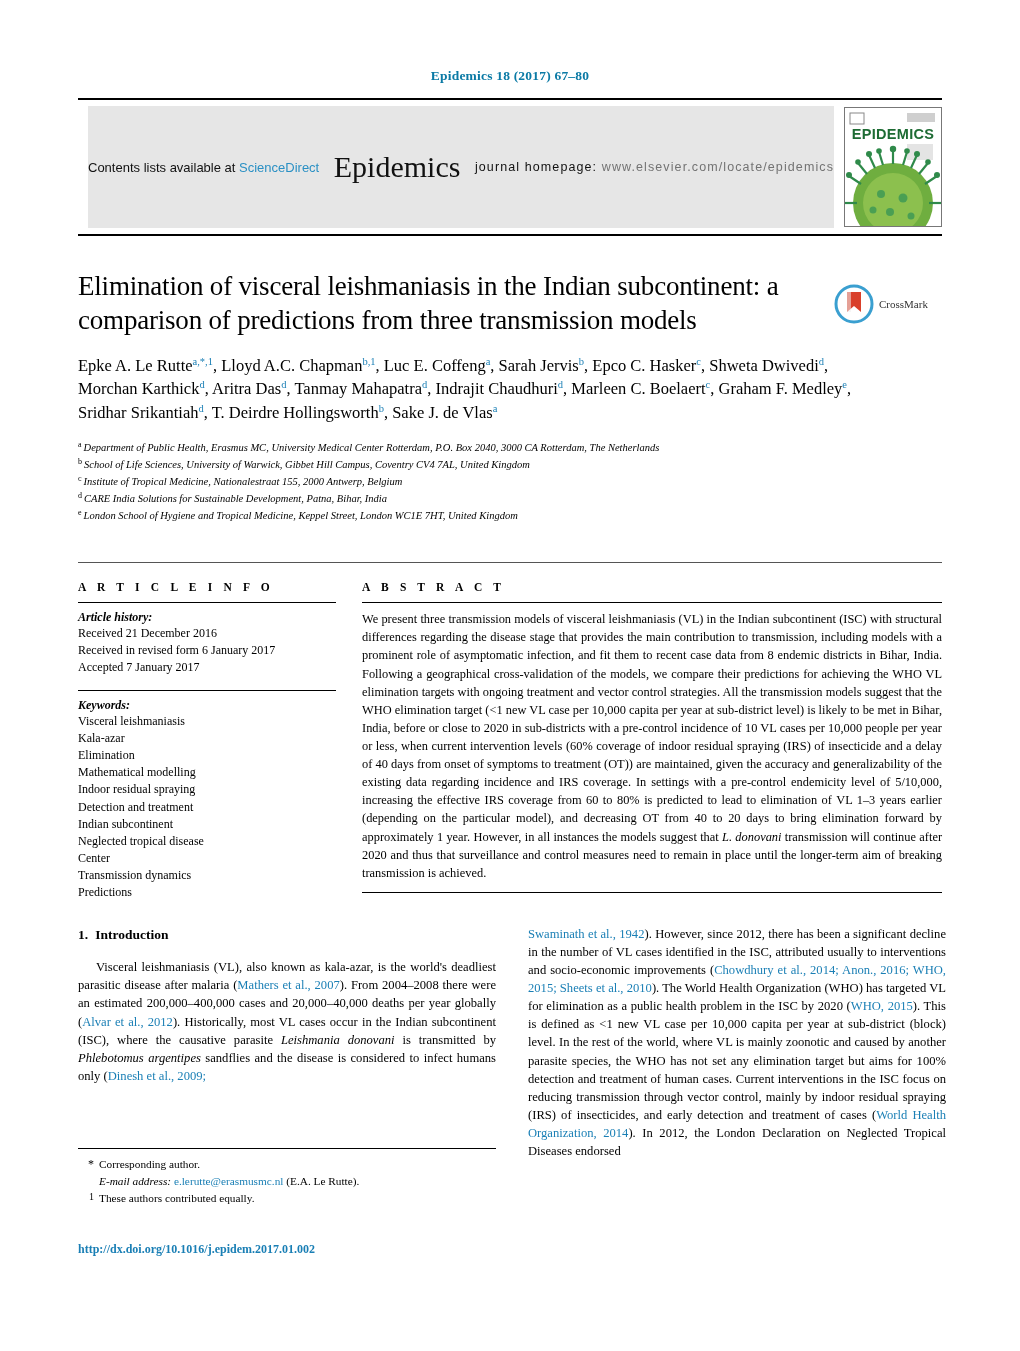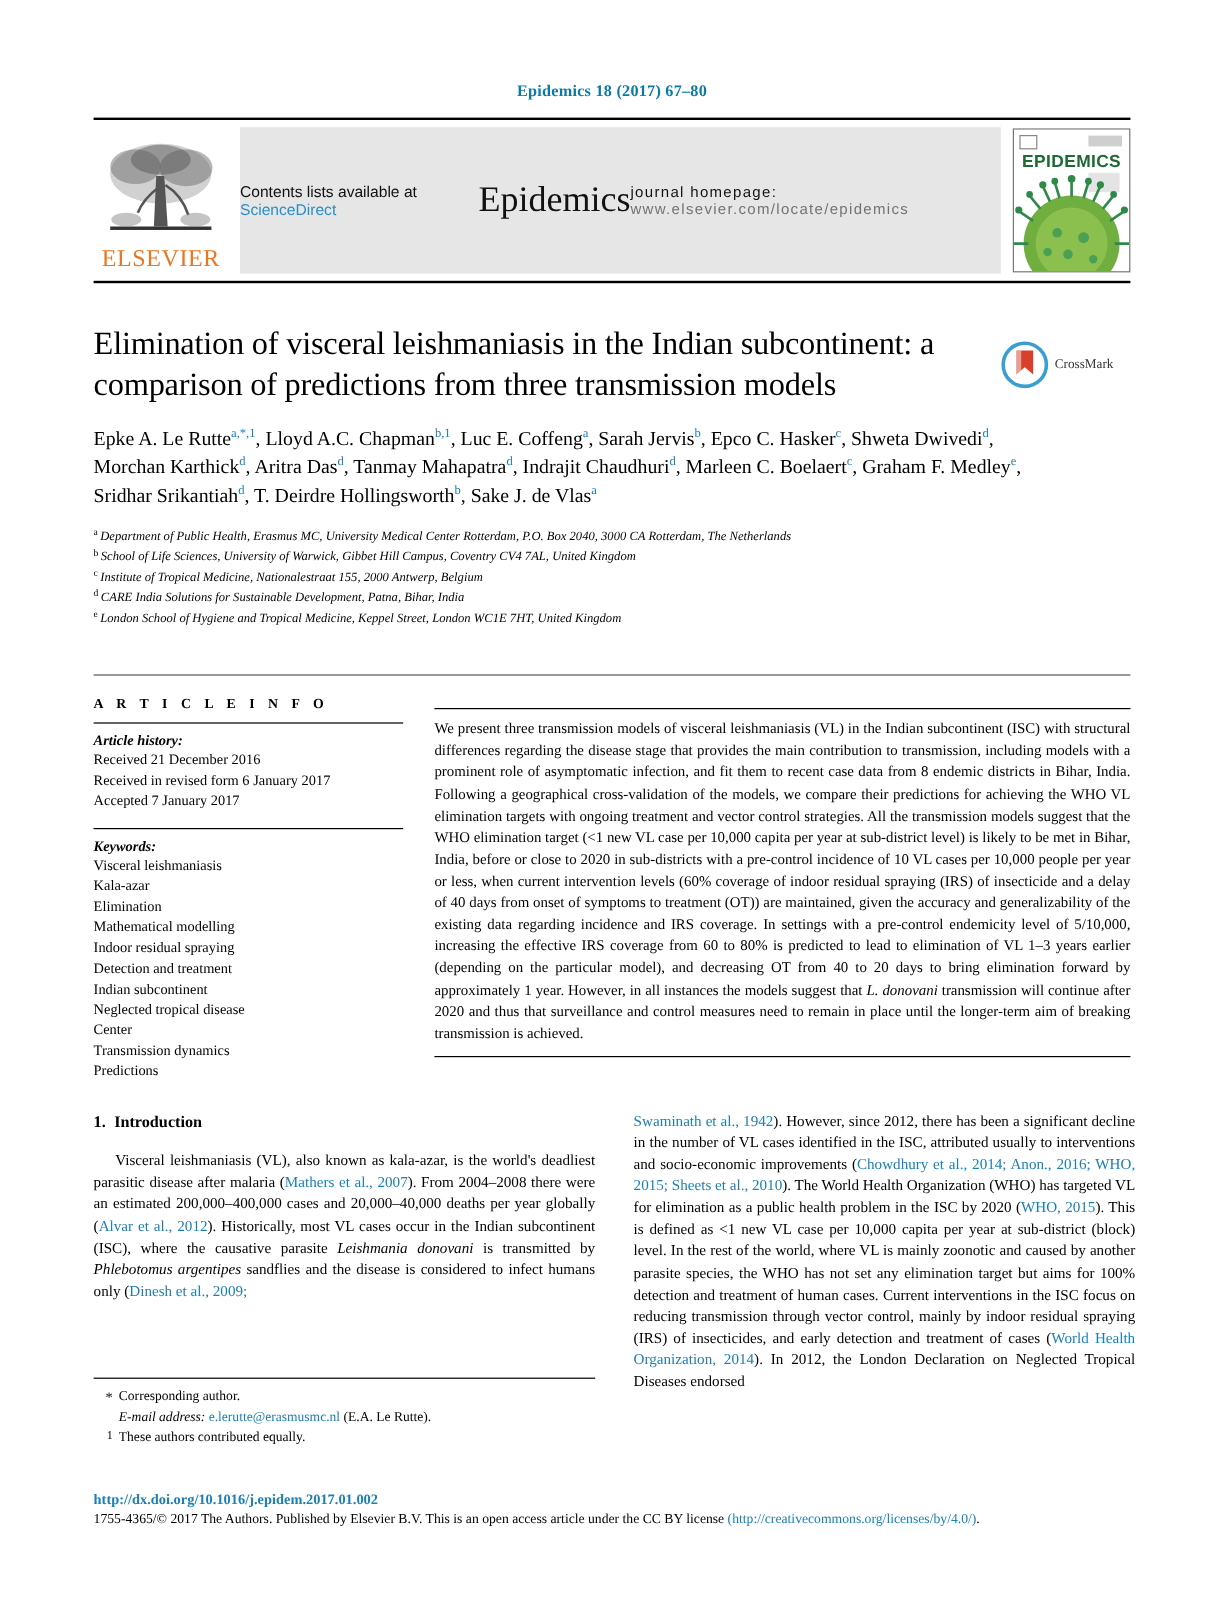--- a/index.html
+++ b/index.html
@@ -293,37 +293,20 @@
 </style>
 </head>
 <body>
 
 <div class="page">
 
   <div class="runhead">Epidemics 18 (2017) 67–80</div>
 
   <div class="masthead">
 
-    <div class="elsevier-logo">
-      <svg class="elsevier-tree" viewBox="0 0 100 96">
-        <g fill="#4a4a4a">
-          <ellipse cx="50" cy="32" rx="44" ry="26" fill="#9a9a9a" opacity="0.45"></ellipse>
-          <ellipse cx="28" cy="26" rx="22" ry="15" fill="#6e6e6e" opacity="0.5"></ellipse>
-          <ellipse cx="72" cy="27" rx="23" ry="16" fill="#6e6e6e" opacity="0.5"></ellipse>
-          <ellipse cx="50" cy="20" rx="26" ry="13" fill="#5a5a5a" opacity="0.5"></ellipse>
-          <path d="M46 34 L44 78 L56 78 L53 34 Z" fill="#555"></path>
-          <path d="M48 44 C40 50 34 56 30 66" stroke="#555" stroke-width="2.2" fill="none"></path>
-          <path d="M54 42 C64 48 70 56 74 68" stroke="#555" stroke-width="2.2" fill="none"></path>
-          <rect x="6" y="78" width="88" height="3" fill="#333"></rect>
-          <ellipse cx="20" cy="72" rx="13" ry="6" fill="#8a8a8a" opacity="0.5"></ellipse>
-          <ellipse cx="80" cy="72" rx="13" ry="6" fill="#8a8a8a" opacity="0.5"></ellipse>
-        </g>
-      </svg>
-      <div class="elsevier-word">ELSEVIER</div>
-    </div>
 
     <div class="masthead-center">
       <div class="contents-line">
         <span>Contents lists available at </span><span class="sd">ScienceDirect</span>
       </div>
       <div class="journal-name">Epidemics</div>
       <div class="homepage-line">
         <span>journal homepage: </span><span class="url">www.elsevier.com/locate/epidemics</span>
       </div>
     </div>
@@ -417,20 +400,21 @@
           <div class="kw-line">Detection and treatment</div>
           <div class="kw-line">Indian subcontinent</div>
           <div class="kw-line">Neglected tropical disease</div>
           <div class="kw-line">Center</div>
           <div class="kw-line">Transmission dynamics</div>
           <div class="kw-line">Predictions</div>
         </div>
     </div>
 
     <div class="col-abs">
+      <div class="sechead">A B S T R A C T</div>
       <div class="rule"></div>
       <div class="abstract-body">We present three transmission models of visceral leishmaniasis (VL) in the Indian subcontinent (ISC) with structural differences regarding the disease stage that provides the main contribution to transmission, including models with a prominent role of asymptomatic infection, and fit them to recent case data from 8 endemic districts in Bihar, India. Following a geographical cross-validation of the models, we compare their predictions for achieving the WHO VL elimination targets with ongoing treatment and vector control strategies. All the transmission models suggest that the WHO elimination target (&lt;1 new VL case per 10,000 capita per year at sub-district level) is likely to be met in Bihar, India, before or close to 2020 in sub-districts with a pre-control incidence of 10 VL cases per 10,000 people per year or less, when current intervention levels (60% coverage of indoor residual spraying (IRS) of insecticide and a delay of 40 days from onset of symptoms to treatment (OT)) are maintained, given the accuracy and generalizability of the existing data regarding incidence and IRS coverage. In settings with a pre-control endemicity level of 5/10,000, increasing the effective IRS coverage from 60 to 80% is predicted to lead to elimination of VL 1–3 years earlier (depending on the particular model), and decreasing OT from 40 to 20 days to bring elimination forward by approximately 1 year. However, in all instances the models suggest that <i>L. donovani</i> transmission will continue after 2020 and thus that surveillance and control measures need to remain in place until the longer-term aim of breaking transmission is achieved.</div>
       <div class="abs-close-rule"></div>
     </div>
   </div>
 
   <div class="bodycols">
     <div class="bcol">
       <div class="bodyhead">
         <span class="num">1.</span><span>Introduction</span>
@@ -453,18 +437,15 @@
       <span>(E.A. Le Rutte).</span>
     </div>
     <div class="fn-row">
       <div class="fn-mark">1</div>
       <div class="fn-text">These authors contributed equally.</div>
     </div>
   </div>
 
   <div class="pagefoot">
     <div class="doi">http://dx.doi.org/10.1016/j.epidem.2017.01.002</div>
-    <div>
-      <span>1755-4365/© 2017 The Authors. Published by Elsevier B.V. This is an open access article under the CC BY license </span><span class="footlic">(http://creativecommons.org/licenses/by/4.0/)</span><span>.</span>
-    </div>
   </div>
 
 </div>
 
 </body></html>

